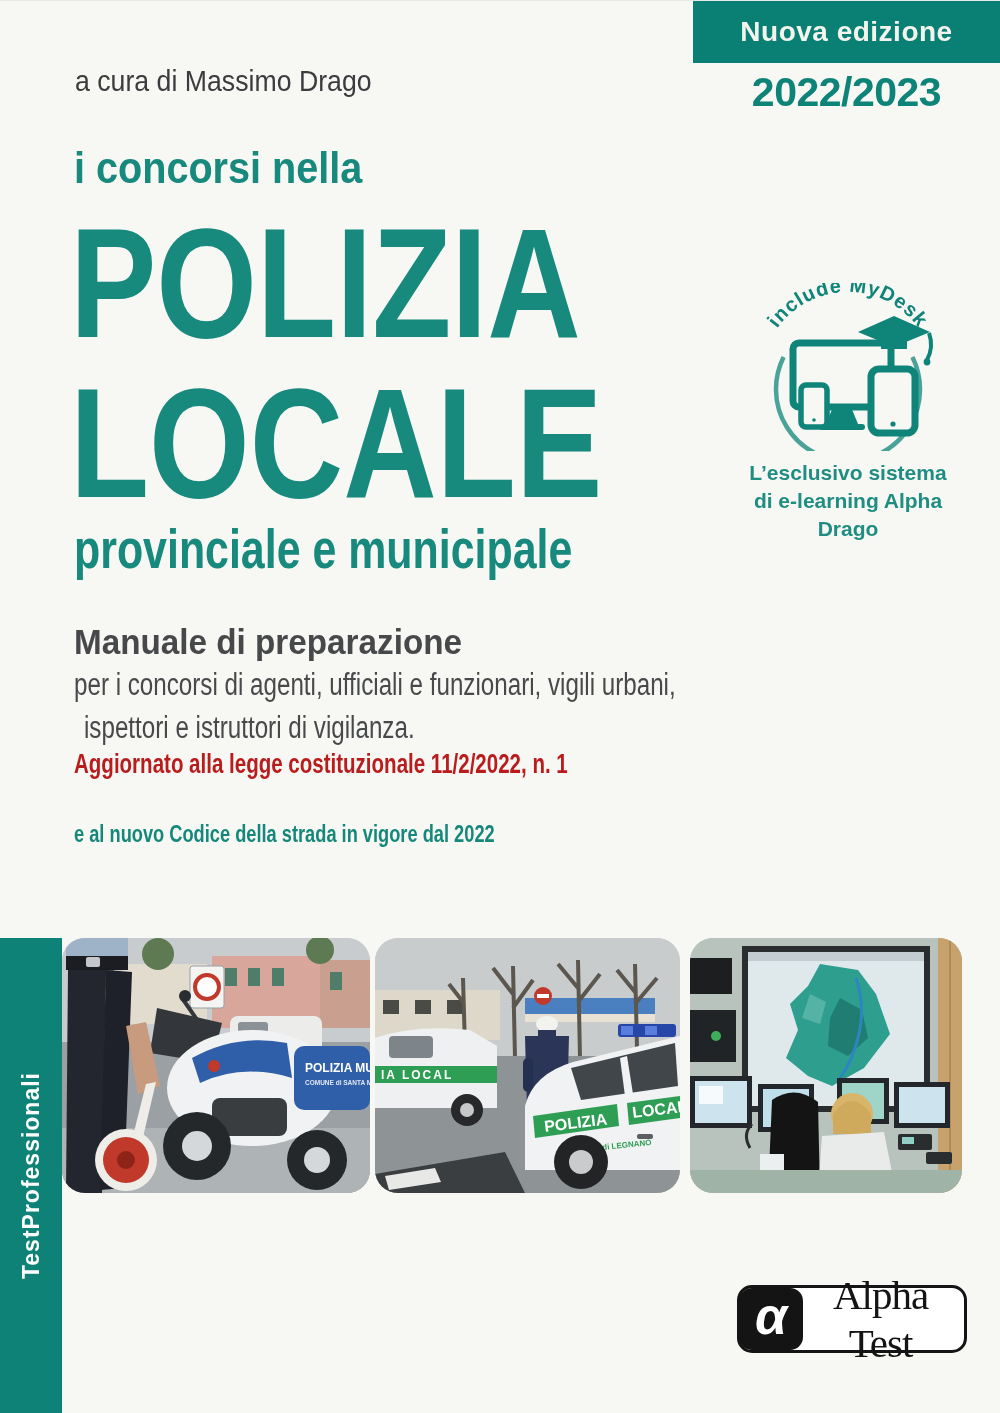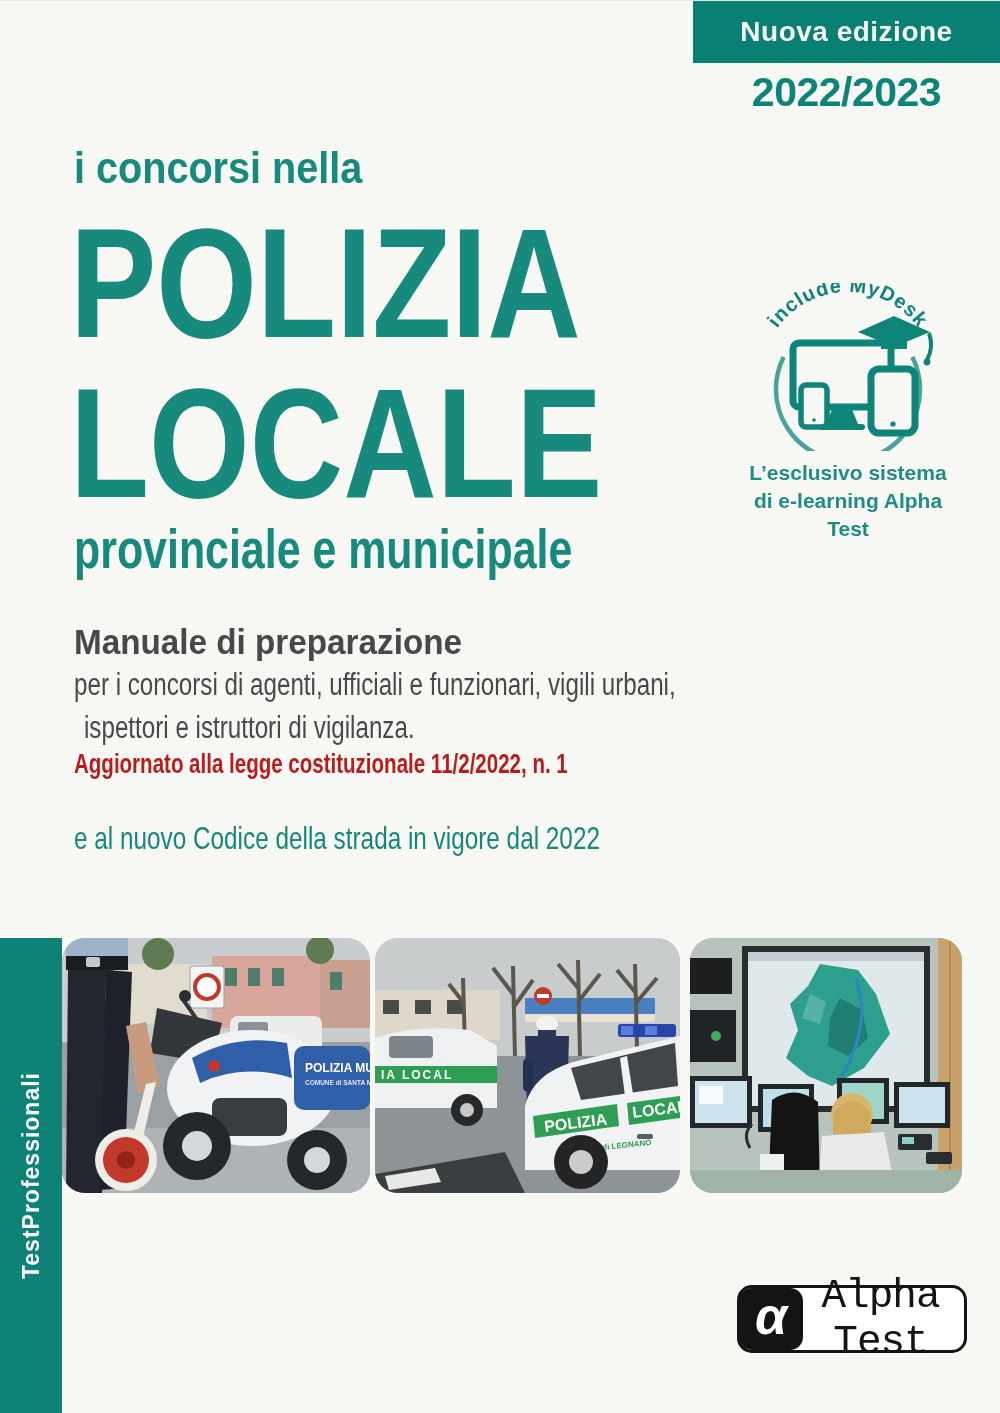--- a/index.html
+++ b/index.html
@@ -25,21 +25,21 @@
     font-size:156px; line-height:1; letter-spacing:0;}
   .title2{position:absolute; left:70px; top:364px; color:#17897d; font-weight:bold;
     font-size:156px; line-height:1;}
   .subtitle{position:absolute; left:74px; top:516px; color:#17897d; font-weight:bold; font-size:55px;}
 
   .manuale{position:absolute; left:74px; top:621px; color:#47484a; font-weight:bold; font-size:35px;}
   .descl1{position:absolute; left:74px; top:666px; color:#48494b; font-size:31px;}
   .descl2{position:absolute; left:84px; top:709px; color:#48494b; font-size:31px;}
 
   .note1{position:absolute; left:74px; top:748px; color:#b91c1c; font-weight:bold; font-size:27px;}
-  .note2{position:absolute; left:74px; top:819px; color:#15887b; font-weight:normal; font-size:32px;}
+  .note2{position:absolute; left:74px; top:819px; color:#15887b; font-weight:bold; font-size:24px;}
 
   
   .mydesk{position:absolute; left:743px; top:282px; width:210px; text-align:center;}
   .mydesk-caption{color:#1f8d81; font-weight:bold; font-size:21px; line-height:28px; margin-top:4px;}
 
   
   .photo{position:absolute; top:937px; height:255px; overflow:hidden; background:#cfd3d6;border-radius:23px;}
   .photo svg{display:block;}
   #ph1{left:62px; width:308px;}
   #ph2{left:375px; width:305px;}
@@ -51,33 +51,36 @@
   .band span{writing-mode:vertical-rl; transform:rotate(180deg); color:#fdfdfb;
     font-weight:bold; font-size:23px; letter-spacing:1px;}
 
   
   .logo{position:absolute; left:737px; top:1284px; width:224px; height:62px;
     border:3px solid #141414; border-radius:15px; background:#fff; display:flex; align-items:center;}
   .logo-mark{position:relative; width:64px; height:62px; margin:-0px 0 0 -1px; flex:0 0 64px;
     background:#141414; border-radius:13px; display:flex; align-items:center; justify-content:center;}
   .logo-mark span{color:#fff; font-size:52px; font-weight:bold; font-style:italic;
     line-height:1; transform:translateY(-3px);}
-  .logo-text{flex:1; text-align:center; font-family:Liberation Mono, monospace;
+  .logo-text{flex:1; text-align:center; font-family:Liberation Serif, serif;
     font-size:41px; color:#141414; letter-spacing:-1px; padding-right:6px;}
 </style>
 </head>
 <body>
 
 <div class="cover">
 
   <div class="badge">
     <span>Nuova edizione</span>
   </div>
   <div class="years">2022/2023</div>
 
+  <div class="author">
+    <span class="sqz" style="transform:scaleX(.92)">a cura di Massimo Drago</span>
+  </div>
 
   <div class="kicker">
     <span class="sqz" style="transform:scaleX(.9)">i concorsi nella</span>
   </div>
   <div class="title1">
     <span class="sqz" style="transform:scaleX(.83)">POLIZIA</span>
   </div>
   <div class="title2">
     <span class="sqz" style="transform:scaleX(.83)">LOCALE</span>
   </div>
@@ -126,21 +129,21 @@
 
       <g>
         <rect x="138" y="52" width="26" height="14" fill="#0f8478"></rect>
         <polygon points="151,33 187,49 151,64 115,49" fill="#0f8478"></polygon>
         <path d="M186 50 q5 14 -2 27" fill="none" stroke="#0f8478" stroke-width="4"></path>
         <circle cx="184" cy="79" r="3.4" fill="#0f8478"></circle>
       </g>
     </svg>
     <div class="mydesk-caption">
       <div>L’esclusivo sistema</div>
-      <div>di e-learning Alpha Test</div>
+      <div>di e-learning Alpha Drago</div>
     </div>
   </div>
 
   <div class="photo" id="ph1">
     <svg width="308" height="255" viewBox="0 0 308 255">
       <rect width="308" height="255" fill="#c8ccce"></rect>
 
       <rect x="60" y="26" width="85" height="60" fill="#e2dccf"></rect>
       <rect x="150" y="18" width="110" height="72" fill="#d9a69c"></rect>
       <rect x="258" y="22" width="50" height="68" fill="#c9a08f"></rect>

